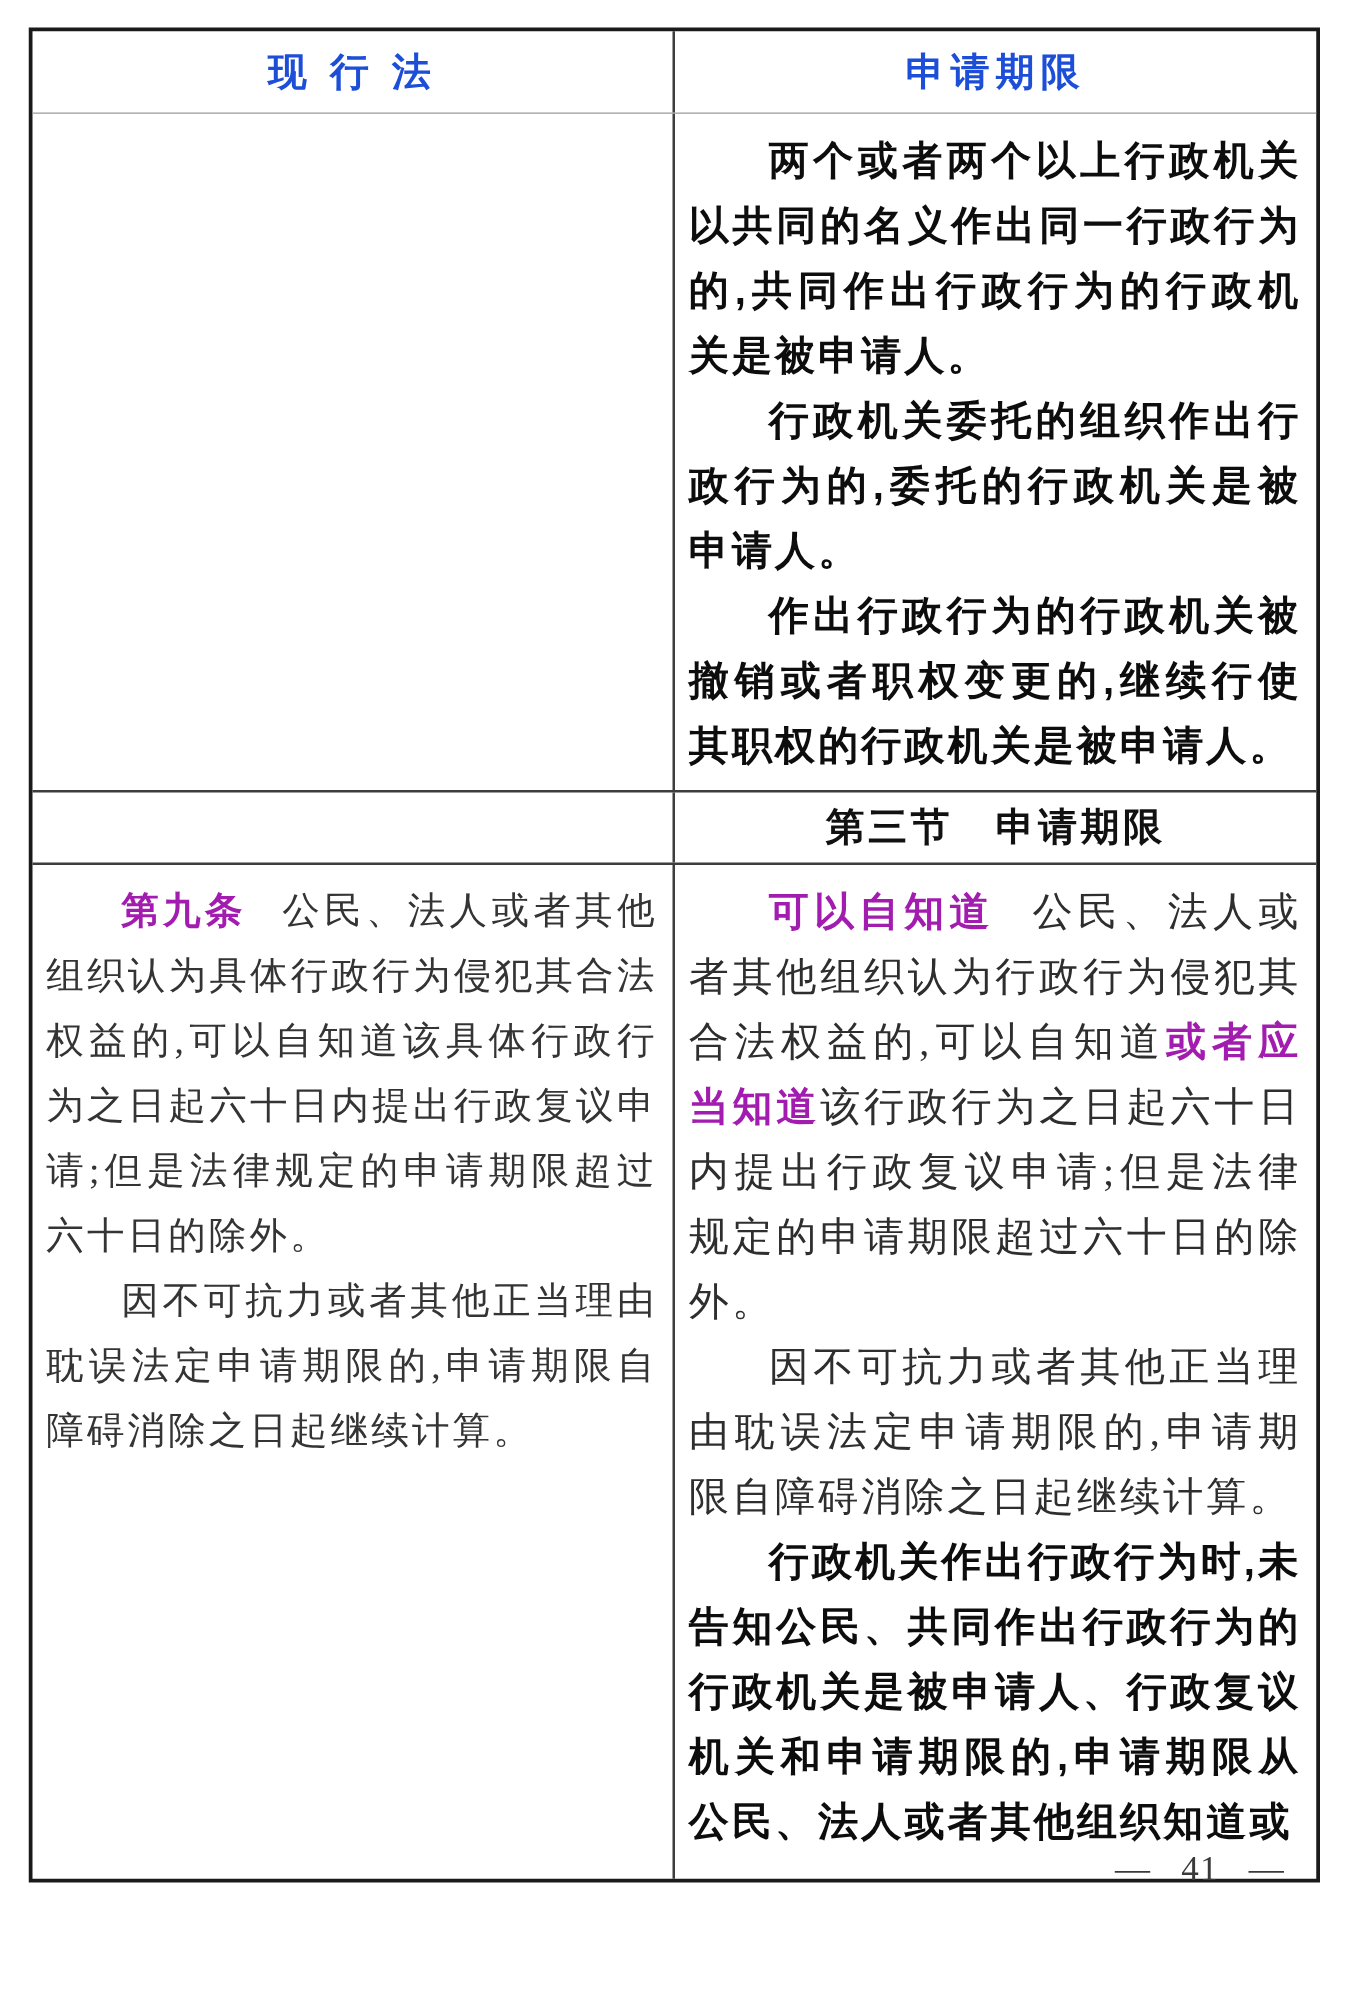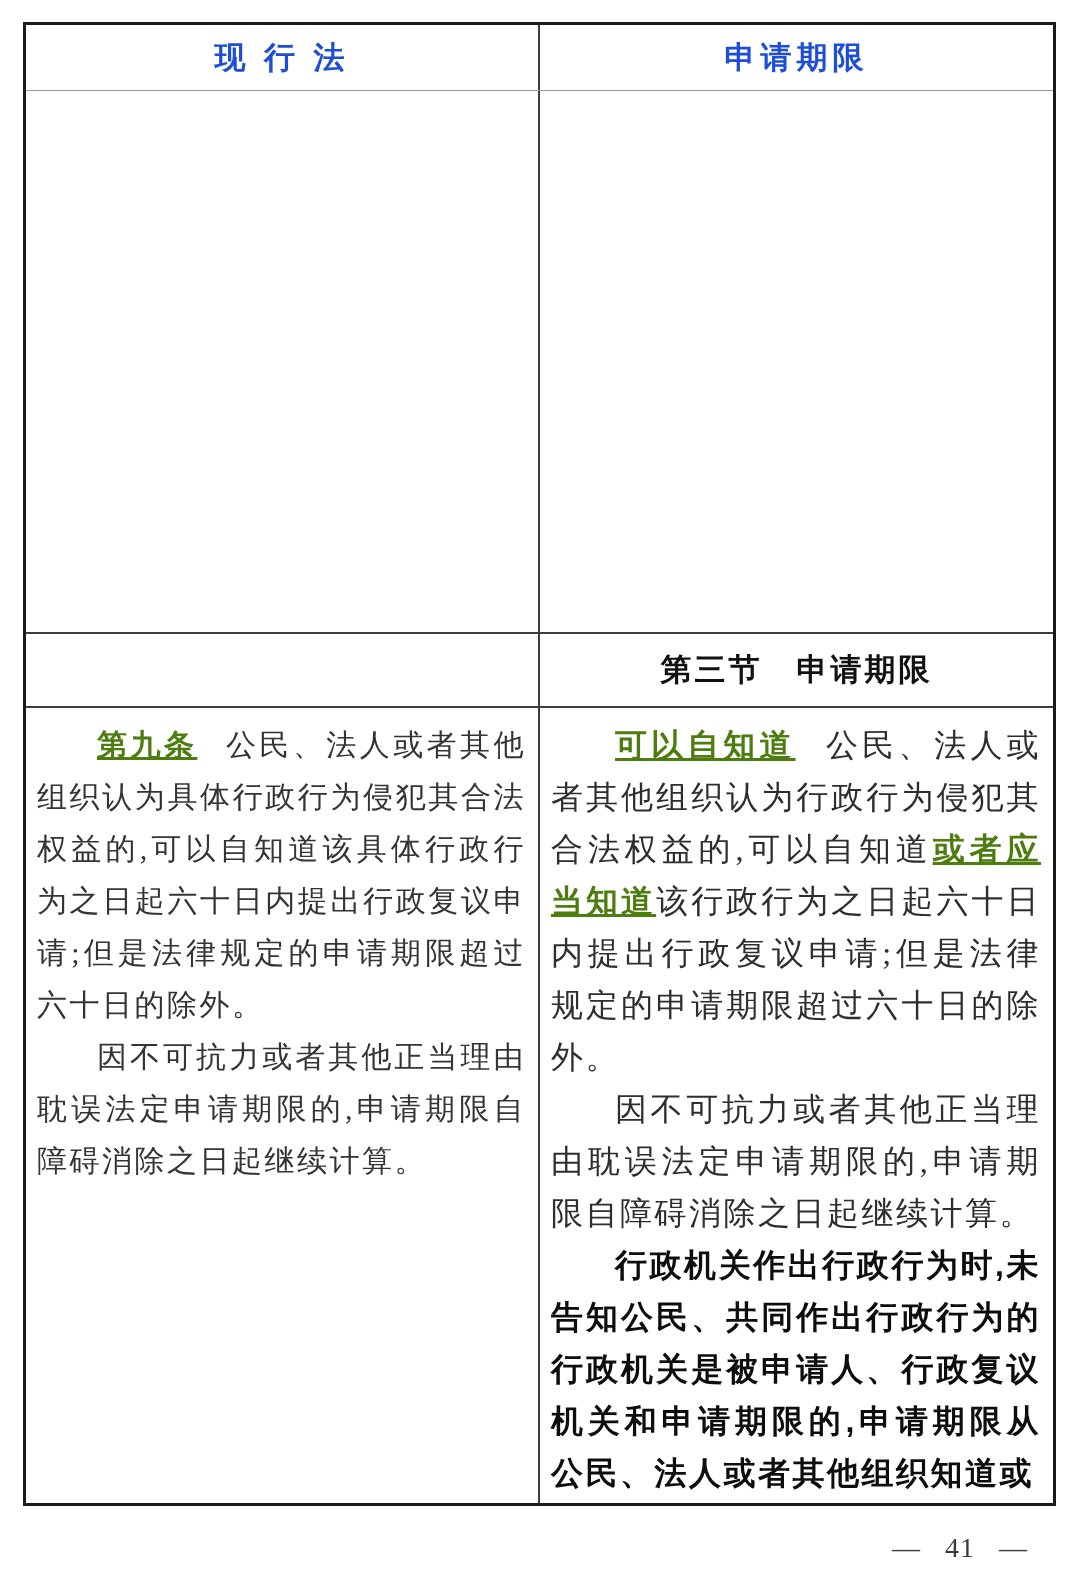--- a/index.html
+++ b/index.html
@@ -14,21 +14,21 @@
   .doc-table {
     position: absolute; left: 23px; top: 22px;
     width: 1033px; height: 1484px;
     border: 3px solid #1a1a1a;
     display: flex; flex-direction: column;
     background: #fff;
   }
   .row { display: flex; width: 100%; }
   .header-row { height: 66px; border-bottom: 1px solid #9b9b9b; }
   .row1 { height: 543px; border-bottom: 2px solid #3d3d3d; }
-  .row2 { height: 74px; border-bottom: 2px solid #3d3d3d; }
+  .row2 { height: 58px; border-bottom: 2px solid #3d3d3d; }
   .row3 { flex: 1; }
 
   .cell { overflow: hidden; }
   .cell.left  { width: 514px; border-right: 2px solid #3d3d3d; flex: none; }
   .cell.right { flex: 1; }
 
   .header-cell {
     display: flex; align-items: center; justify-content: center;
     font-family: "Liberation Sans", sans-serif;
     font-weight: 700; font-size: 31px; color: #1d4ed8;
@@ -40,57 +40,62 @@
   .para {
     font-size: 32px; line-height: 52px;
     text-align: justify; text-indent: 2em;
     letter-spacing: 2.5px;
     color: #2e2e2e;
   }
   .left .para { font-size: 30px; line-height: 52px; color: #343434; }
 
   .bold {
     font-family: "Liberation Sans", sans-serif;
-    font-weight: 700; color: #4d7c0f; text-decoration: underline;
+    font-weight: 700; color: #a21caf;
   }
   .para.allbold {
     font-family: "Liberation Sans", sans-serif;
     font-weight: 700; color: #0d0d0d;
   }
   .article-label { margin-right: 0.95em; }
 
   .section-cell {
     display: flex; align-items: center; justify-content: center;
     font-family: "Liberation Sans", sans-serif;
     font-weight: 700; font-size: 31px; color: #111;
     letter-spacing: 3px;
   }
 
   .footer {
-    position: absolute; top: 1532px; right: 52px;
+    position: absolute; top: 1480px; right: 52px;
     font-size: 28px; color: #3a3a3a;
     font-family: "Liberation Serif", serif;
     letter-spacing: 1px; word-spacing: 16px;
     white-space: pre;
   }
 </style>
 </head>
 <body>
 
 <div class="page">
 
   <div class="doc-table">
 
     <div class="row header-row">
       <div class="cell left header-cell">现 行 法</div>
       <div class="cell right header-cell">申请期限</div>
     </div>
 
     <div class="row row1">
       <div class="cell left"></div>
+      <div class="cell right text-cell">
+        <p class="para allbold">两个或者两个以上行政机关以共同的名义作出同一行政行为的,共同作出行政行为的行政机关是被申请人。</p>
+        <p class="para allbold">行政机关委托的组织作出行政行为的,委托的行政机关是被申请人。</p>
+        <p class="para allbold">作出行政行为的行政机关被撤销或者职权变更的,继续行使其职权的行政机关是被申请人。</p>
+      </div>
     </div>
 
     <div class="row row2">
       <div class="cell left"></div>
       <div class="cell right section-cell">第三节　申请期限</div>
     </div>
 
     <div class="row row3">
 
       <div class="cell left text-cell">

